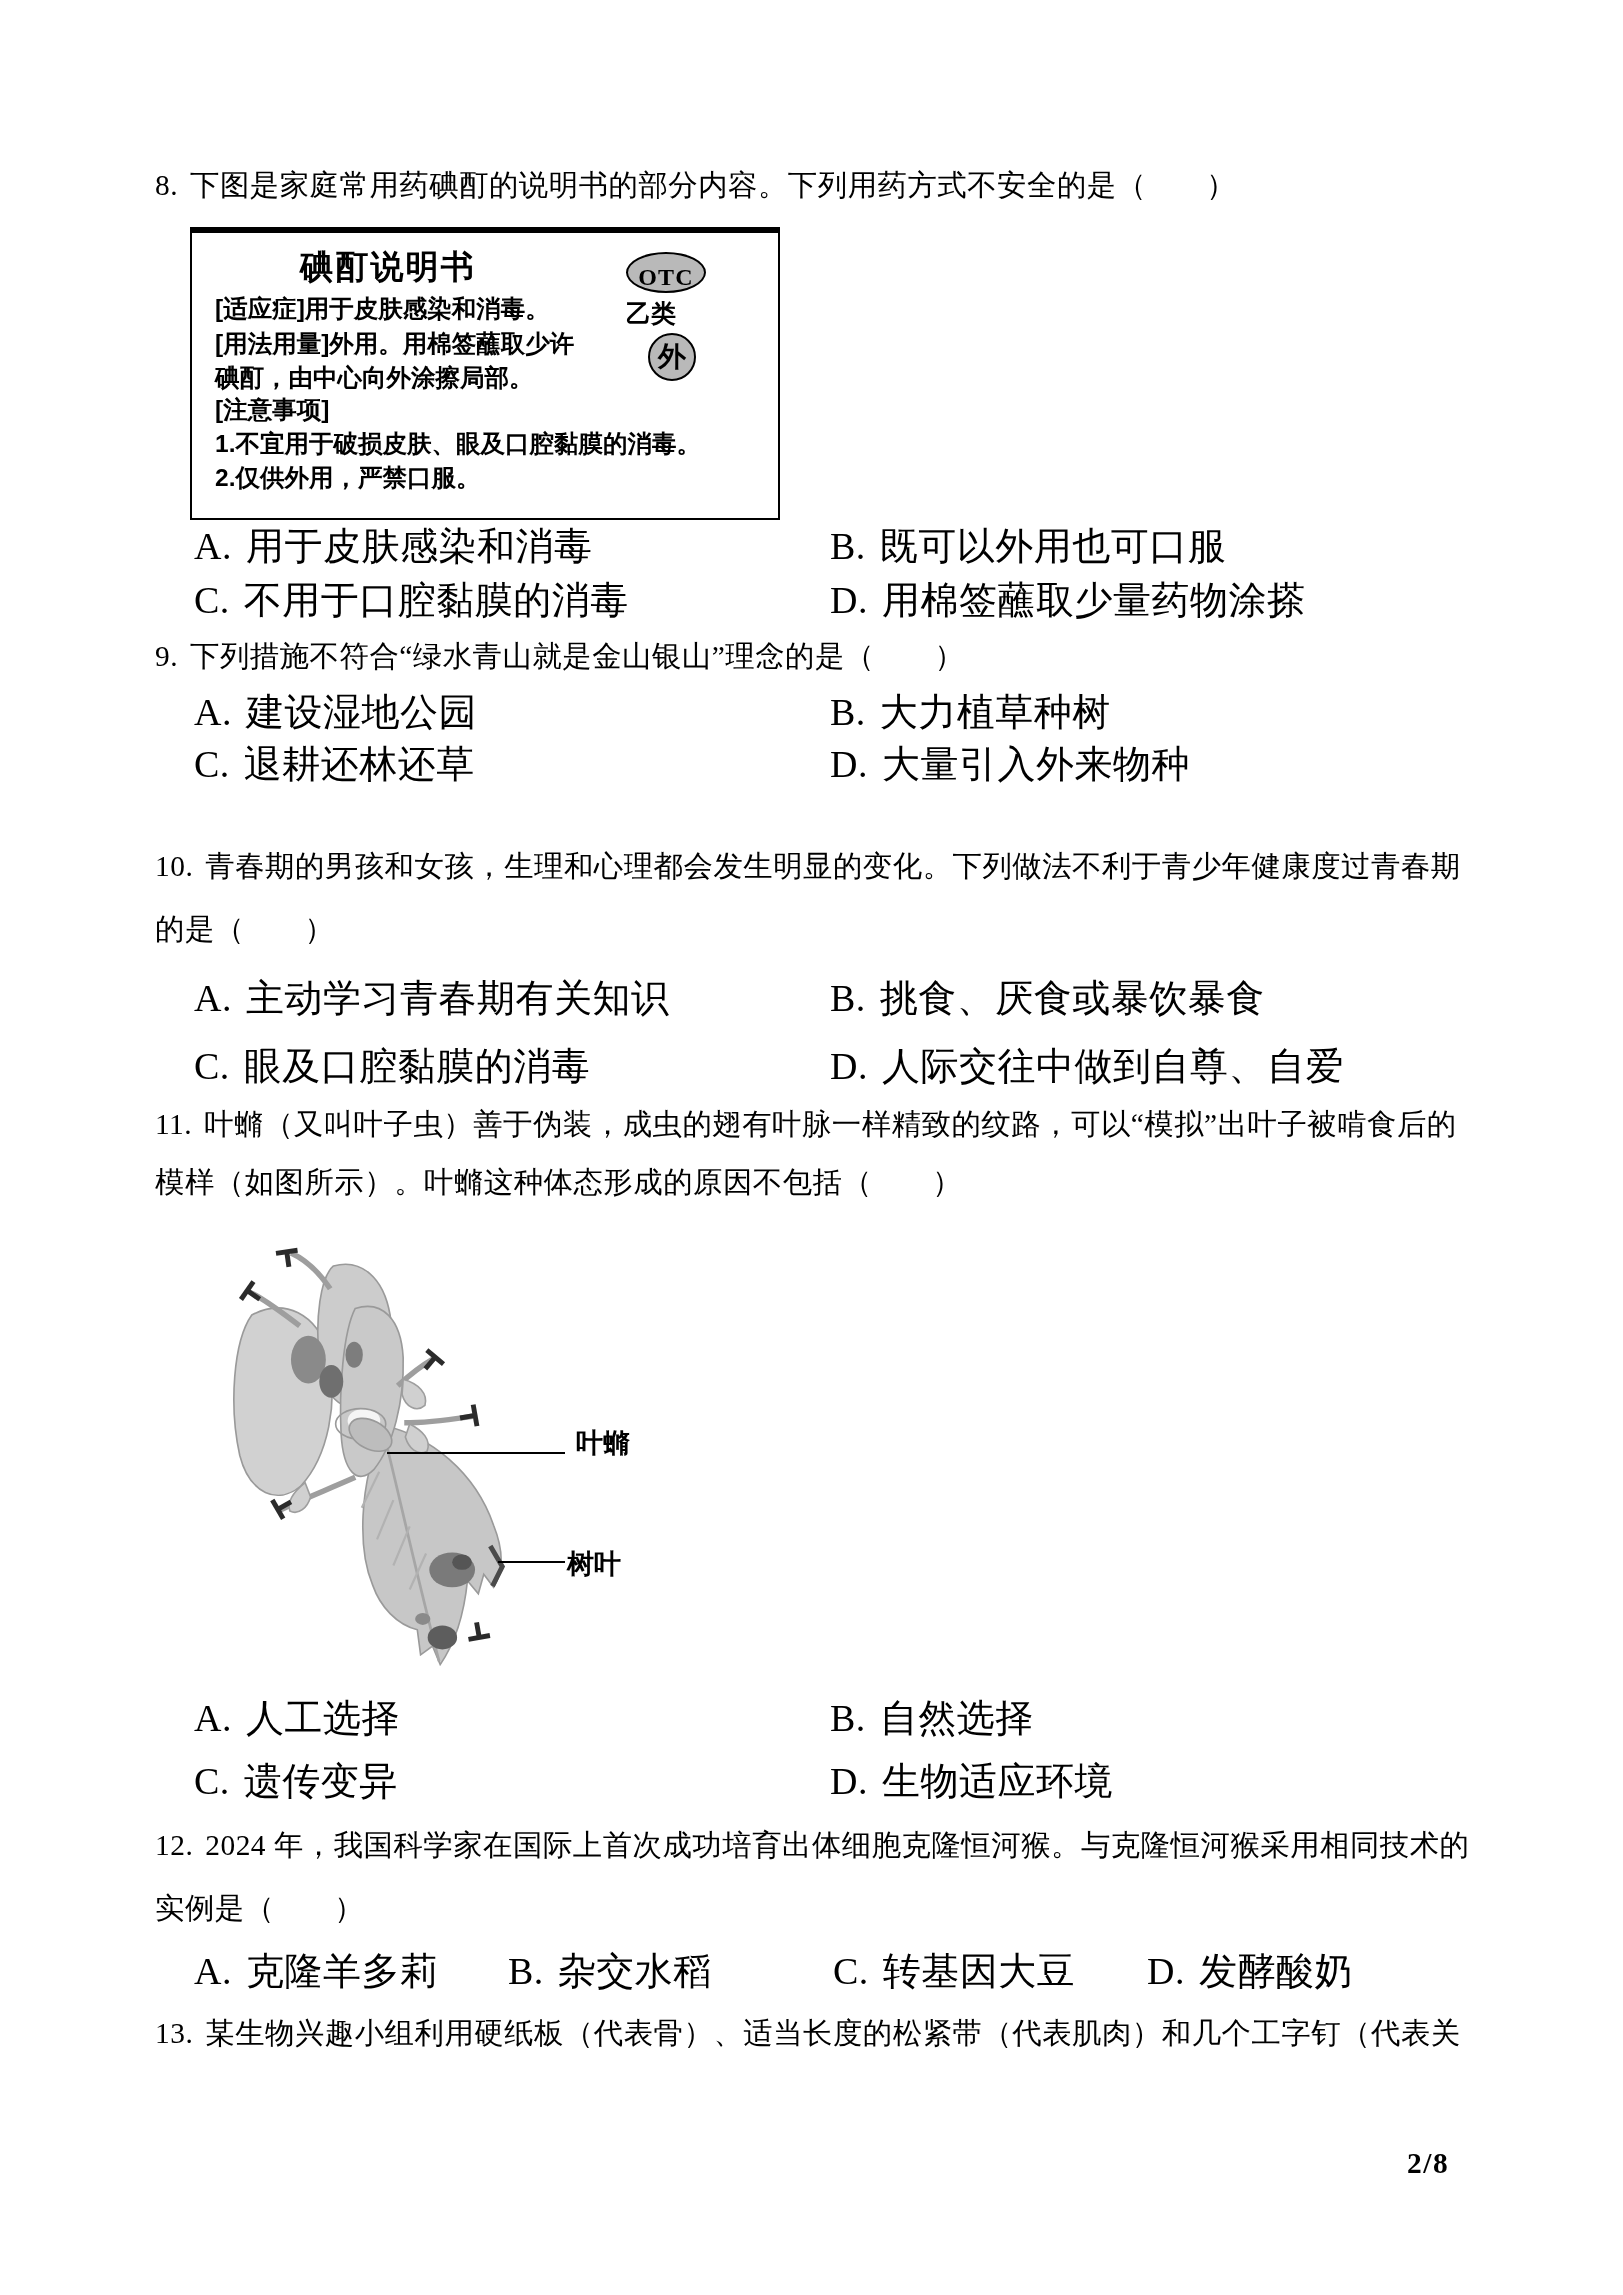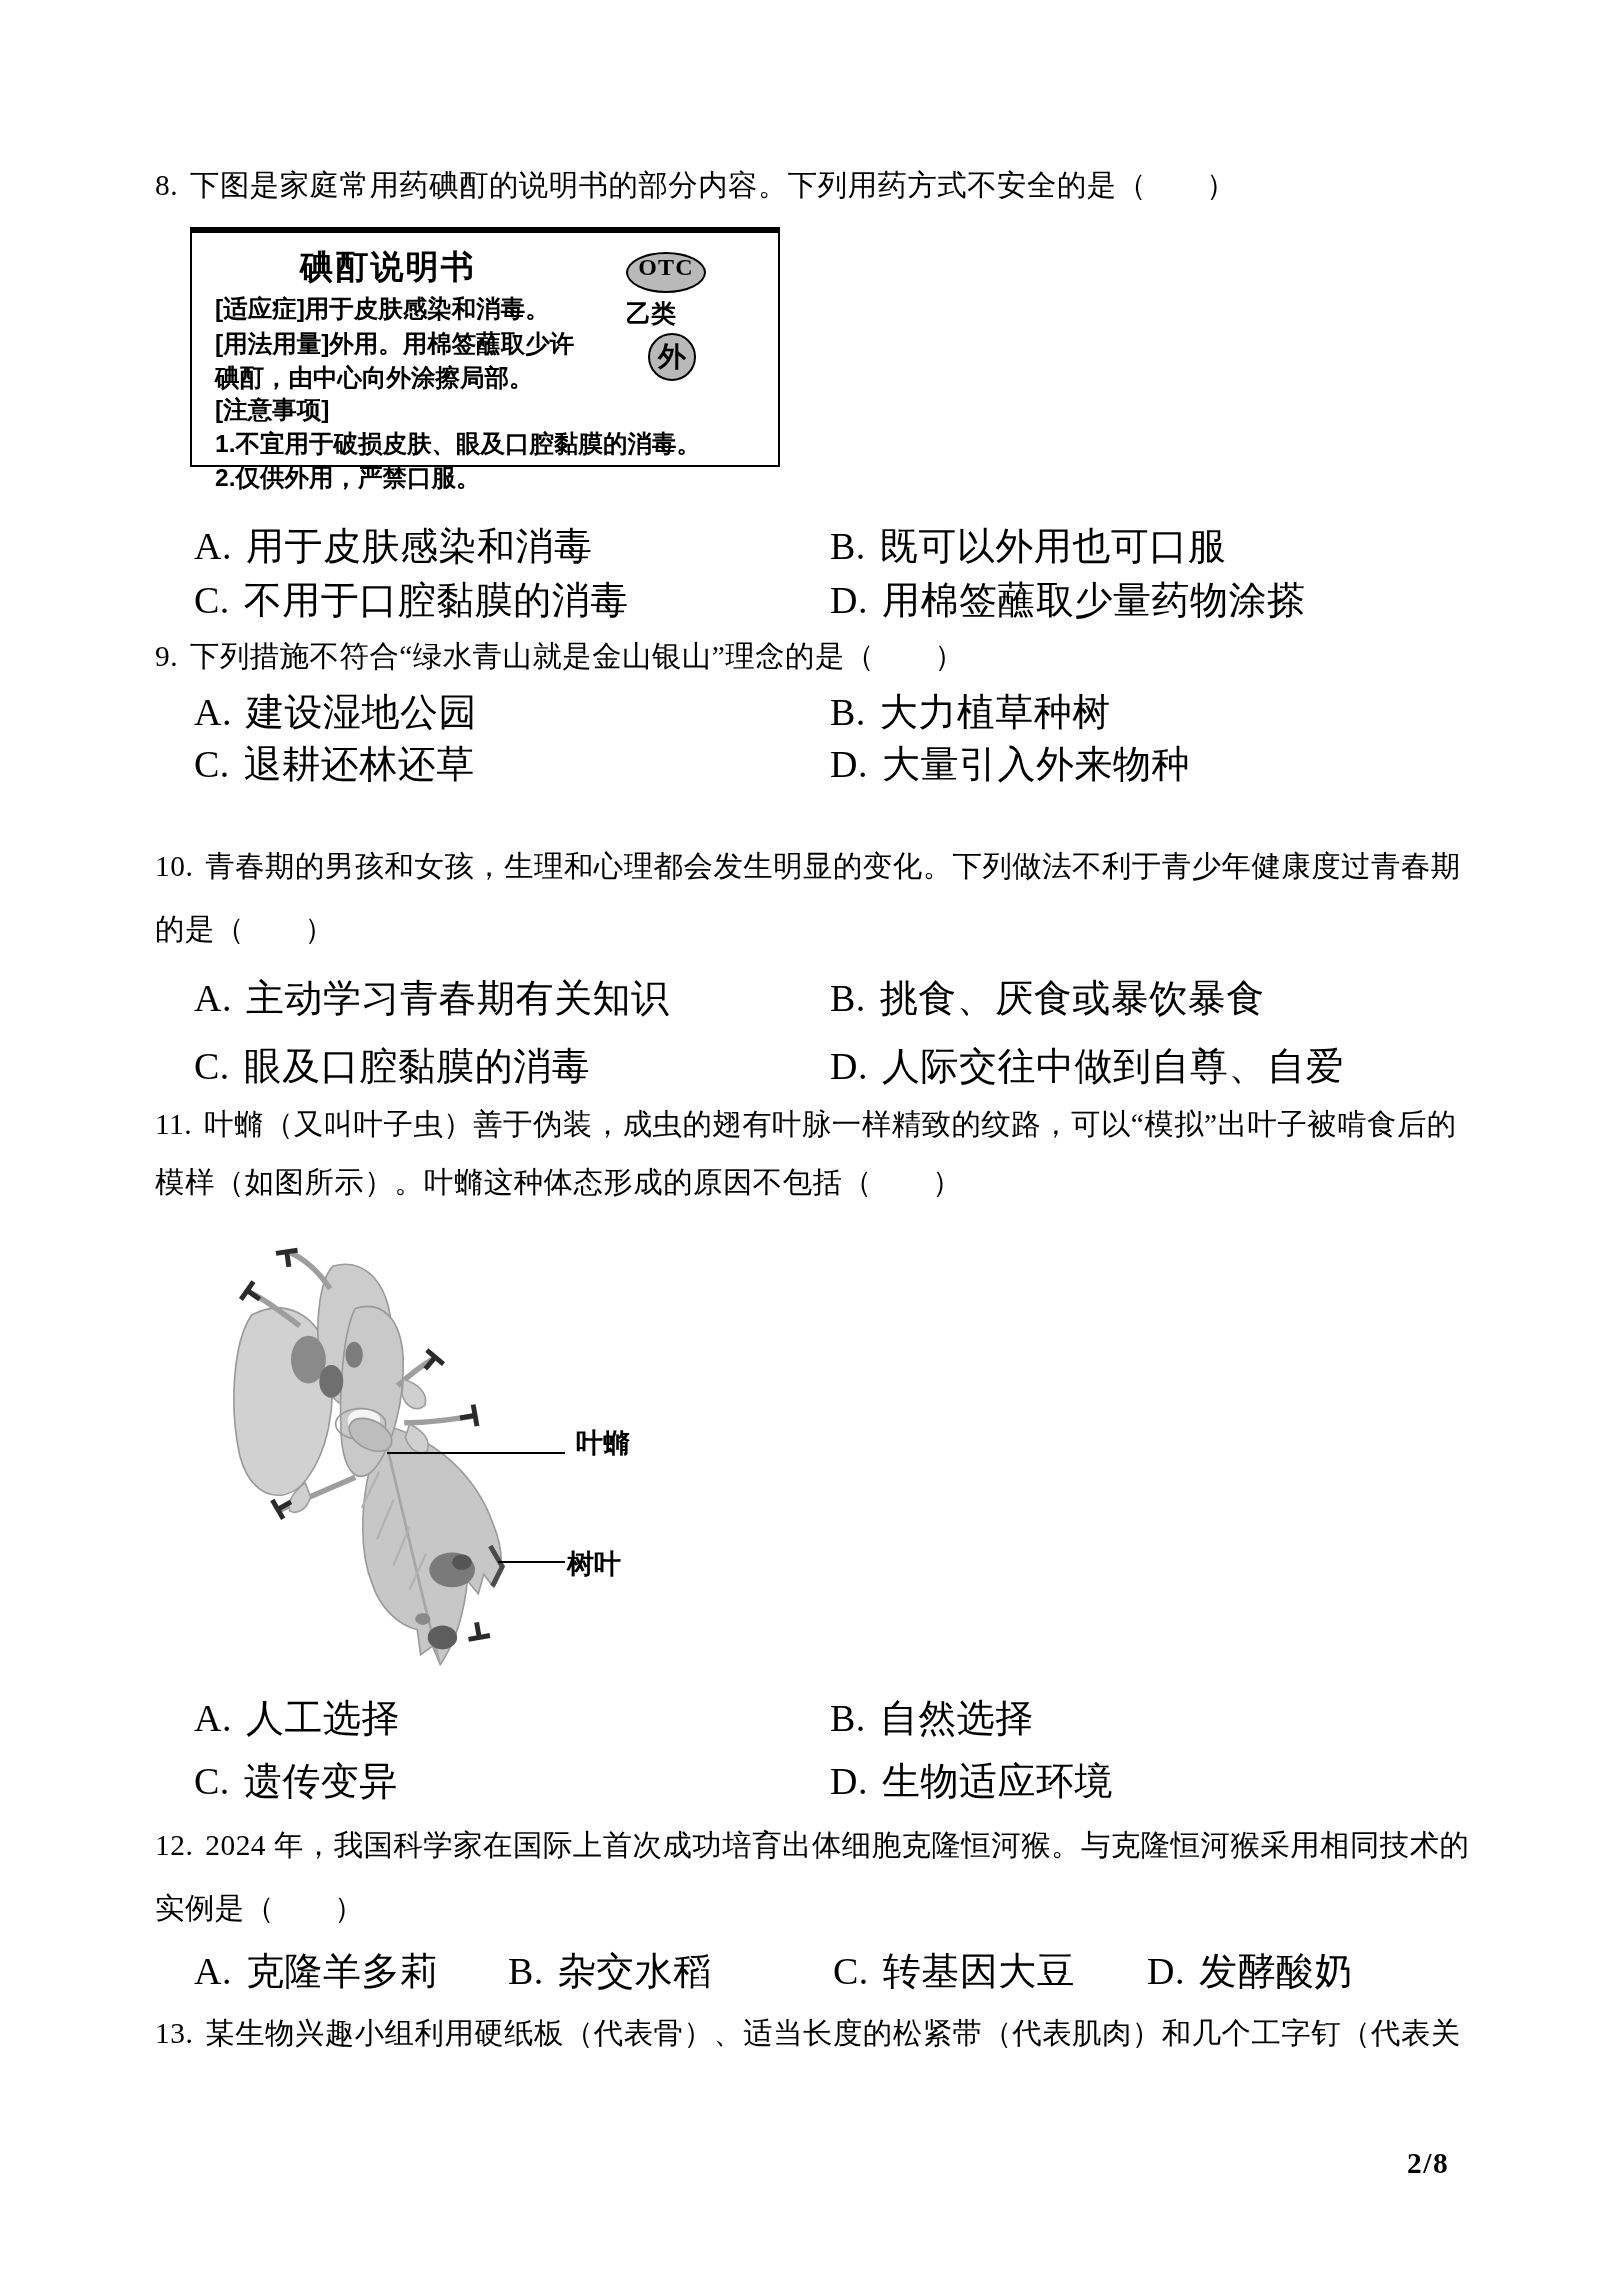--- a/index.html
+++ b/index.html
@@ -27,21 +27,21 @@
     font-size:38px;
     line-height:41px;
     white-space:nowrap;
     letter-spacing:0.5px;
   }
   .olabel{margin-right:14px;}
   
   .leaflet{
     position:absolute;
     left:190px;top:227px;
-    width:590px;height:240px;
+    width:590px;height:293px;
     border:2.7px solid #000;
     border-top-width:6px;
     box-sizing:border-box;
     background:#fff;
     font-family:"Liberation Sans","DejaVu Sans",sans-serif;
     font-weight:bold;
   }
   .ltitle{
     position:absolute;left:108px;top:12px;
     font-size:33px;letter-spacing:2.2px;white-space:nowrap;
@@ -49,21 +49,21 @@
   .ll{
     position:absolute;left:23px;
     font-size:24.5px;line-height:30.5px;white-space:nowrap;letter-spacing:0px;
   }
   .otc{
     position:absolute;left:434px;top:18.5px;
     width:80px;height:41px;
     background:#b9b9b9;
     border:2.7px solid #000;border-radius:50%;
     box-sizing:border-box;
-    display:flex;align-items:flex-start;justify-content:center;
+    display:flex;align-items:flex-end;justify-content:center;
     font-family:"Liberation Serif",serif;
     font-size:24px;font-weight:bold;letter-spacing:1.1px;
   }
   .lclass{
     position:absolute;left:434px;top:64px;width:80px;
     font-size:25px;white-space:nowrap;
   }
   .ext{
     position:absolute;left:456px;top:100px;
     width:48px;height:48px;

